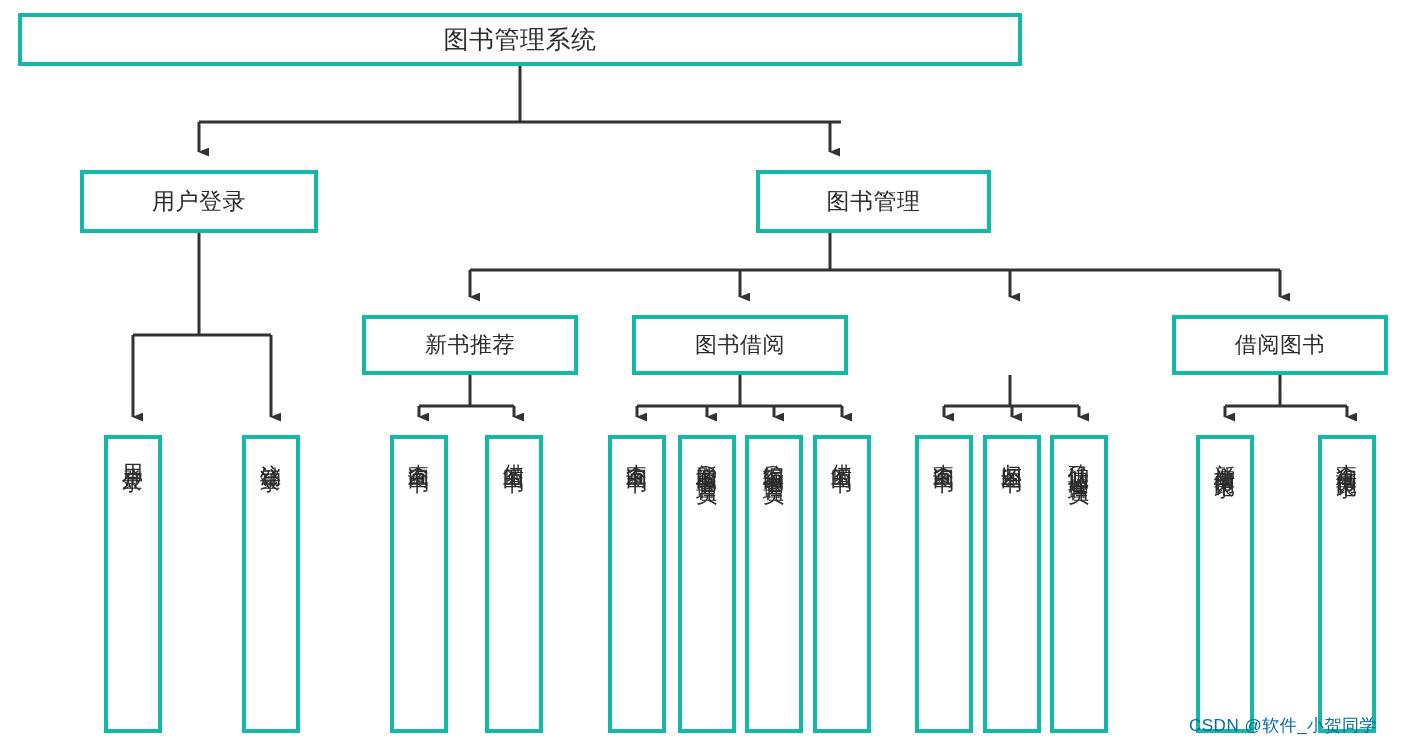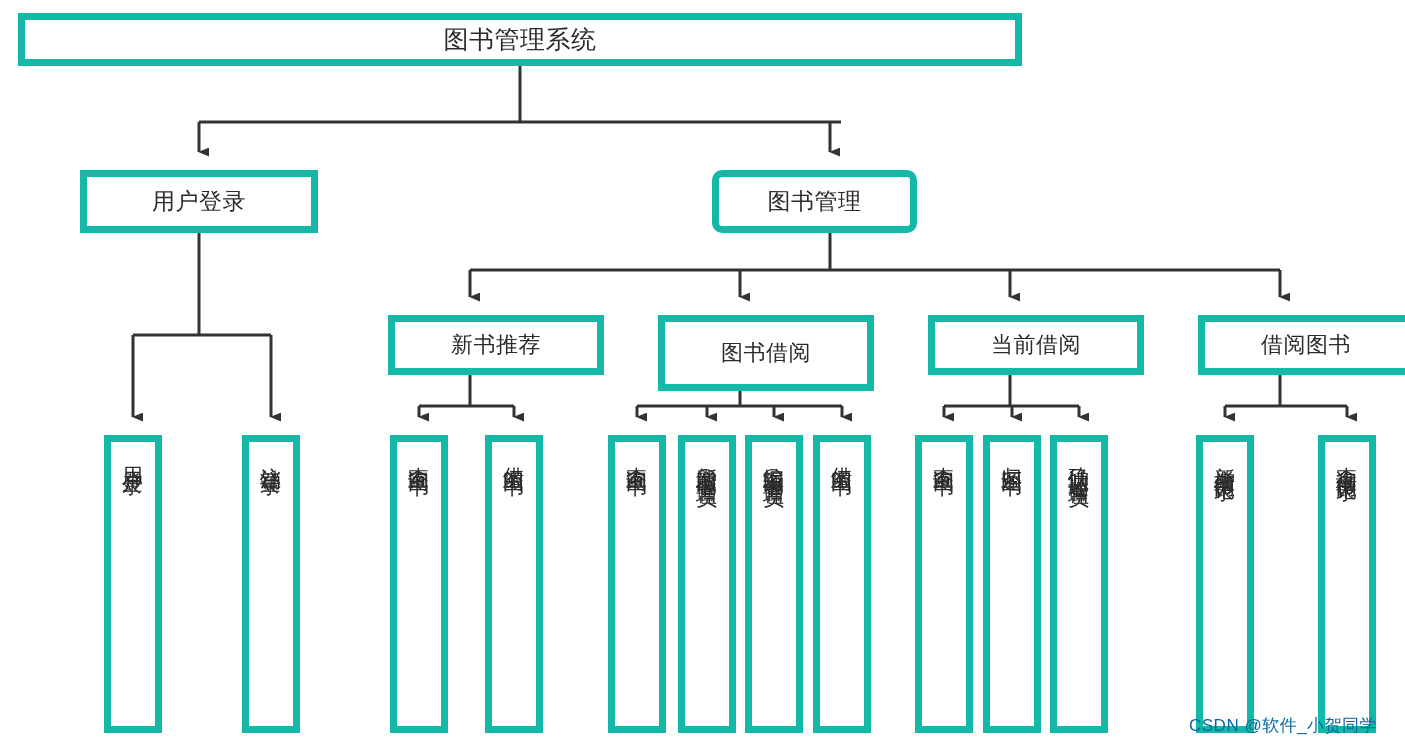--- a/index.html
+++ b/index.html
@@ -22,35 +22,34 @@
     position: absolute;
     left: 0;
     top: 0;
     width: 1405px;
     height: 747px;
   }
   .node {
     position: absolute;
     box-sizing: border-box;
     background: #ffffff;
-    border: 7px solid #14b8a6;
+    border: 4px solid #14b8a6;
     display: flex;
     align-items: center;
     justify-content: center;
     color: #2b2b2b;
   }
   .node.root {
     font-size: 25px;
   }
   .node.level2 {
     font-size: 23px;
   }
   .node.level3 {
     font-size: 22px;
-    margin-left: 26px;
   }
   .node.leaf {
     align-items: flex-start;
     justify-content: center;
     padding-top: 8px;
   }
   .node-label {
     line-height: 1.18;
     white-space: nowrap;
     letter-spacing: 0.5px;
@@ -129,32 +128,29 @@
     </g>
   </svg>
 
   <div class="node root" style="left: 18px; top: 13px; width: 1004px; height: 53px;">
     <span class="node-label">图书管理系统</span>
   </div>
 
   <div class="node level2" style="left: 80px; top: 170px; width: 238px; height: 63px;">
     <span class="node-label">用户登录</span>
   </div>
-  <div class="node level2" style="left: 712px; top: 170px; width: 205px; height: 63px; border-radius: 10px;">
+  <div class="node level2" style="left: 756px; top: 170px; width: 235px; height: 63px;">
     <span class="node-label">图书管理</span>
   </div>
 
   <div class="node level3" style="left: 362px; top: 315px; width: 216px; height: 60px;">
     <span class="node-label">新书推荐</span>
   </div>
-  <div class="node level3" style="left: 632px; top: 315px; width: 216px; height: 76px;">
+  <div class="node level3" style="left: 632px; top: 315px; width: 216px; height: 60px;">
     <span class="node-label">图书借阅</span>
-  </div>
-  <div class="node level3" style="left: 902px; top: 315px; width: 216px; height: 60px;">
-    <span class="node-label">当前借阅</span>
   </div>
   <div class="node level3" style="left: 1172px; top: 315px; width: 216px; height: 60px;">
     <span class="node-label">借阅图书</span>
   </div>
 
   <div class="node leaf" style="left: 104px; top: 435px; width: 58px; height: 298px;">
     <span class="node-label">用户登录</span>
   </div>
   <div class="node leaf" style="left: 242px; top: 435px; width: 58px; height: 298px;">
     <span class="node-label">注销登录</span>

